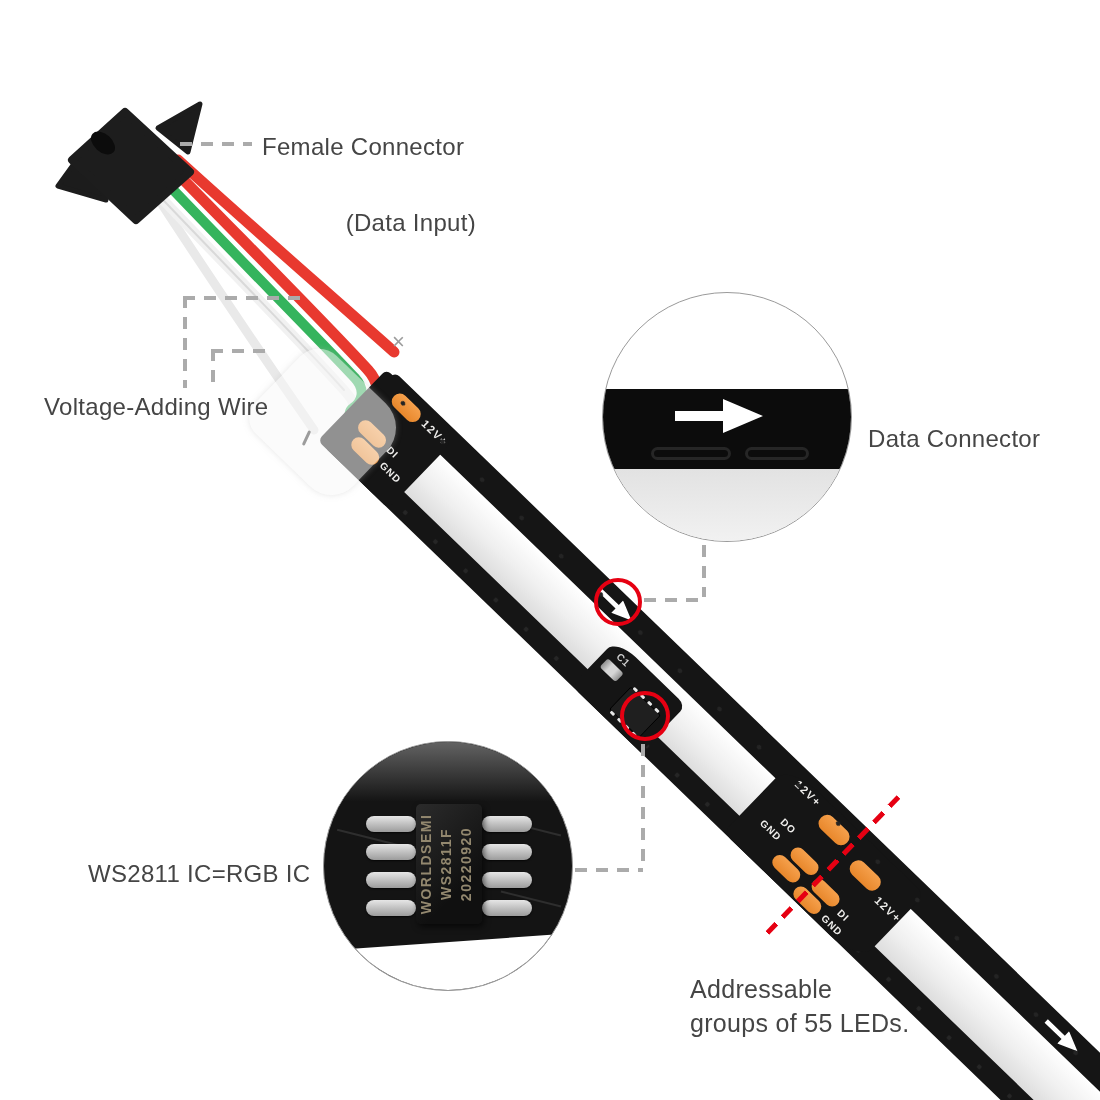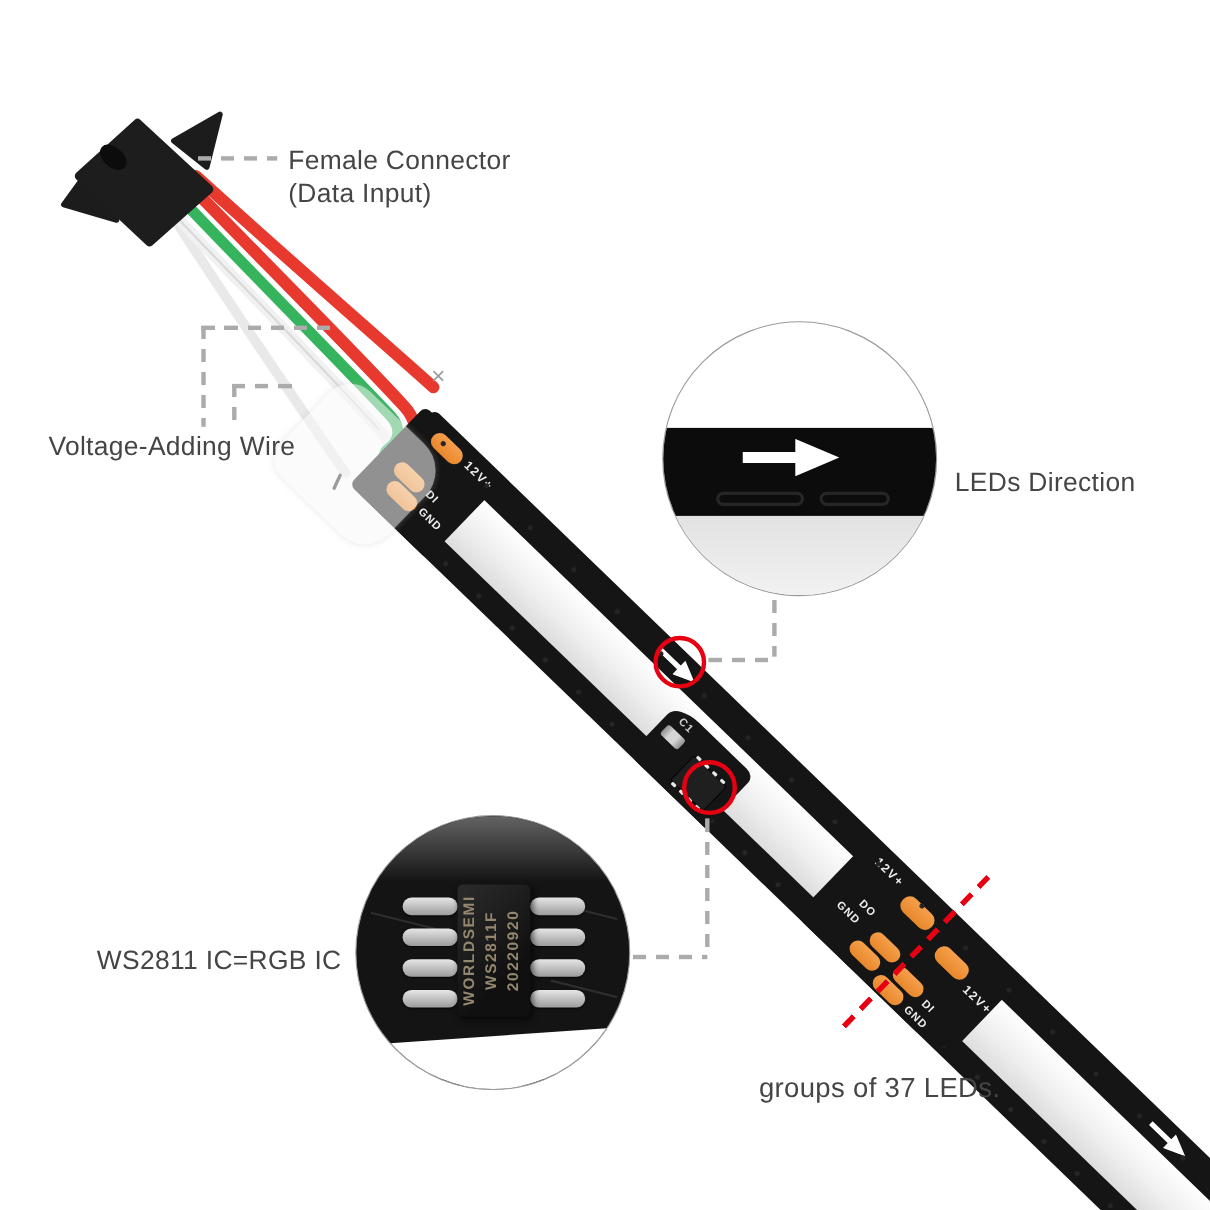--- a/index.html
+++ b/index.html
@@ -137,41 +137,41 @@
 
   <div class="red-ring" style="left:594px;top:578px;width:48px;height:48px;"></div>
   <div class="red-ring" style="left:620px;top:691px;width:50px;height:50px;"></div>
 
   <span class="tick-x" style="left:392px;top:329px;">×</span>
   <div class="tick-slash" style="left:305px;top:430px;"></div>
 
   <div class="dash-h" style="left:180px;top:142px;width:72px;"></div>
   <div class="callout-text" style="left:262px;top:132px;width:214px;">
     <div>Female Connector</div>
-    <div style="">(Data Input)</div>
+    <div style="text-align:right;margin-top:46px;">(Data Input)</div>
   </div>
 
   <div class="dash-h" style="left:183px;top:296px;width:118px;"></div>
   <div class="dash-v" style="left:183px;top:296px;height:92px;"></div>
   <div class="dash-h" style="left:211px;top:349px;width:62px;"></div>
   <div class="dash-v" style="left:211px;top:349px;height:40px;"></div>
   <div class="callout-text" style="left:44px;top:392px;">Voltage-Adding Wire</div>
 
   <div class="inset" style="left:602px;top:292px;">
     <div class="in1-gray"></div>
     <div class="in1-band"></div>
     <div class="in1-tab" style="left:48px;width:80px;"></div>
     <div class="in1-tab" style="left:142px;width:64px;"></div>
     <svg width="88" height="34" style="position:absolute;left:72px;top:106px;" viewBox="0 0 88 34">
       <path class="white-arrow" d="M0 12 L48 12 L48 0 L88 17 L48 34 L48 22 L0 22 Z"></path>
     </svg>
   </div>
   <div class="dash-v" style="left:702px;top:545px;height:52px;"></div>
   <div class="dash-h" style="left:644px;top:598px;width:60px;"></div>
-  <div class="callout-text" style="left:868px;top:424px;">LEDs Direction</div>
+  <div class="callout-text" style="left:868px;top:424px;">Data Connector</div>
 
   <div class="inset dark" style="left:323px;top:741px;">
     <div class="in2-top"></div>
     <div class="trace" style="left:12px;top:96px;width:76px;transform:rotate(14deg);"></div>
     <div class="trace" style="left:168px;top:84px;width:70px;transform:rotate(14deg);"></div>
     <div class="trace" style="left:176px;top:156px;width:62px;transform:rotate(14deg);"></div>
     <div class="in2-white"></div>
     <div class="pin" style="left:42px;top:74px;"></div>
     <div class="pin" style="left:42px;top:102px;"></div>
     <div class="pin" style="left:42px;top:130px;"></div>
@@ -185,16 +185,17 @@
       <div>WORLDSEMI</div>
       <div>WS2811F</div>
       <div>20220920</div>
     </div>
   </div>
   <div class="dash-v" style="left:641px;top:744px;height:126px;"></div>
   <div class="dash-h" style="left:575px;top:868px;width:68px;"></div>
   <div class="callout-text" style="left:88px;top:859px;text-align:right;">WS2811 IC=RGB IC</div>
 
   <div class="callout-text" style="left:690px;top:972px;font-size:25px;line-height:34px;">
-    <div>groups of 37 LEDs.</div>
+    <div>Addressable</div>
+    <div>groups of 55 LEDs.</div>
   </div>
 
 </div>
 
 </body></html>

